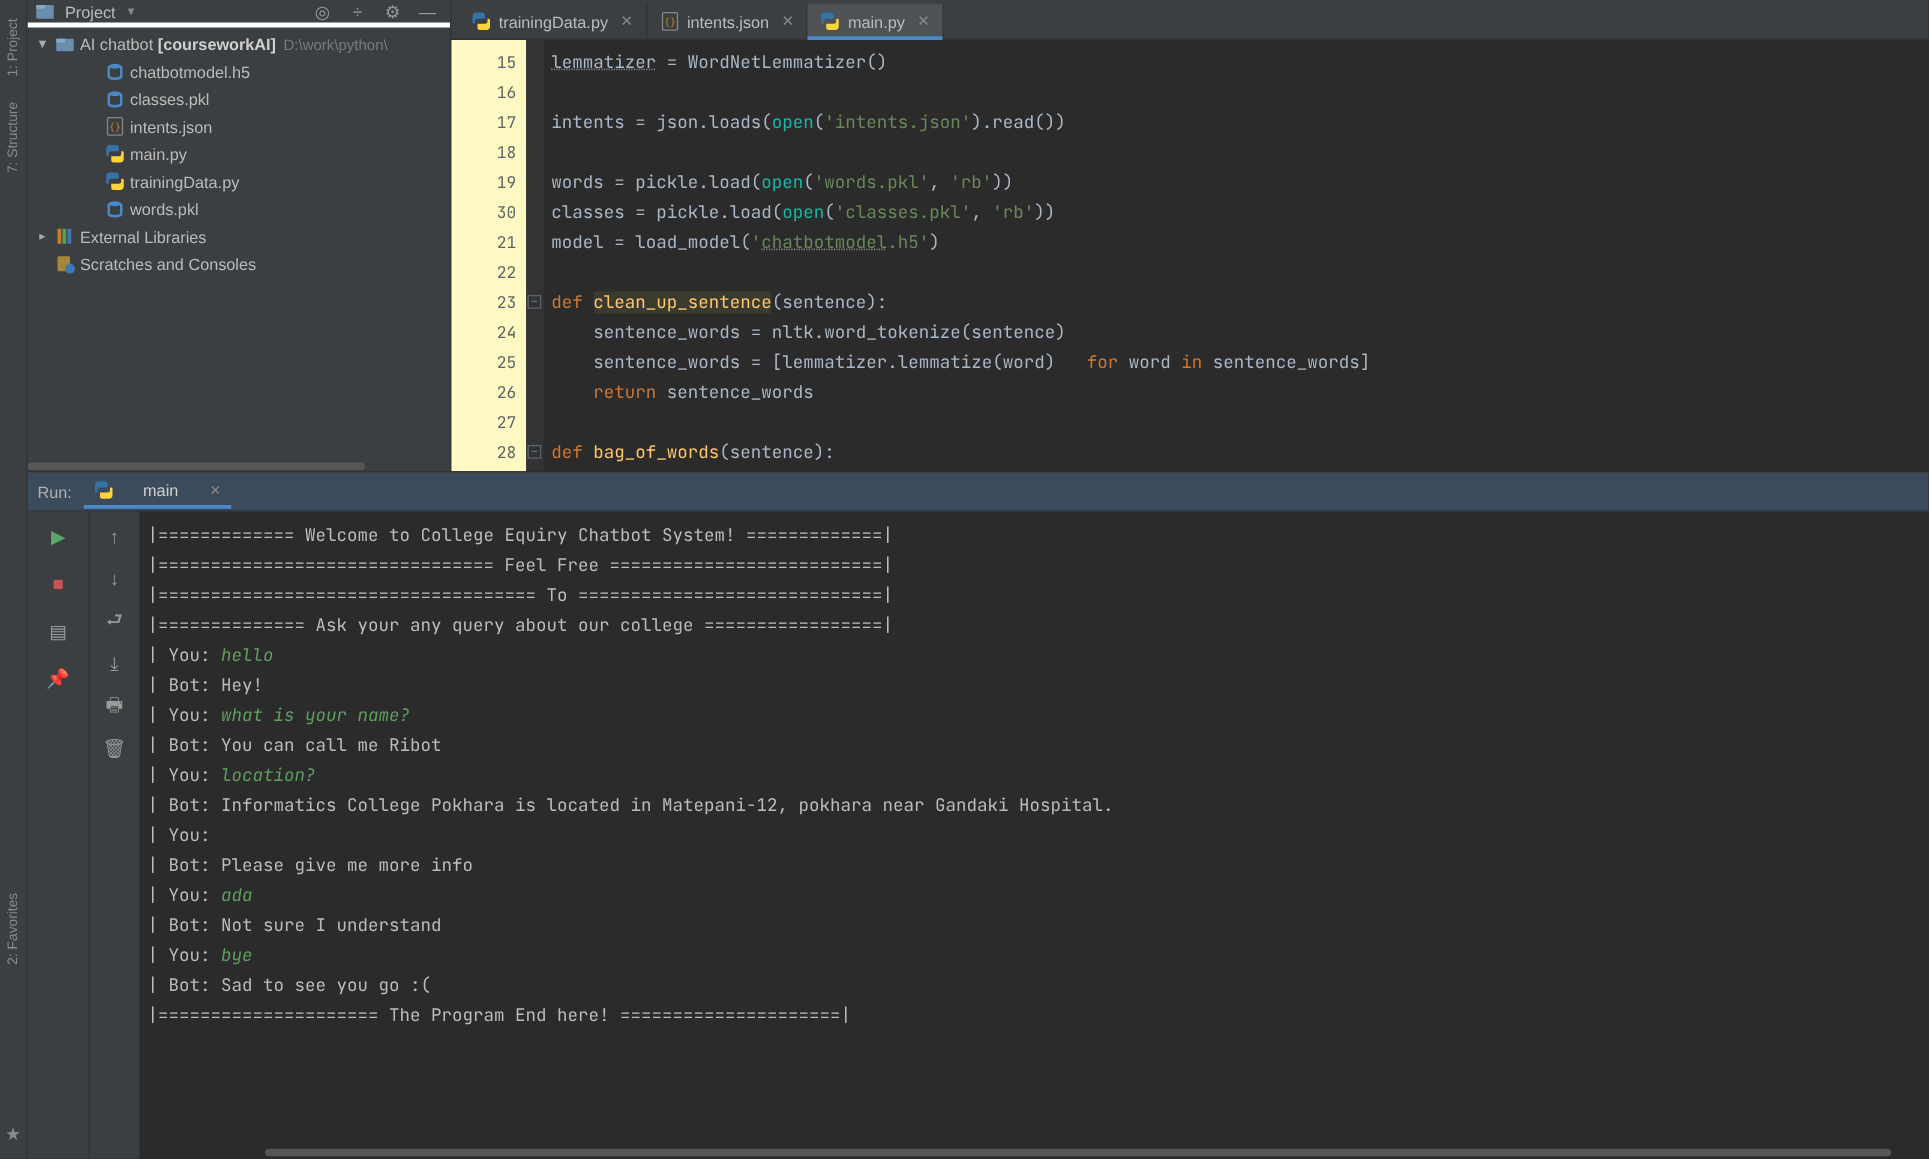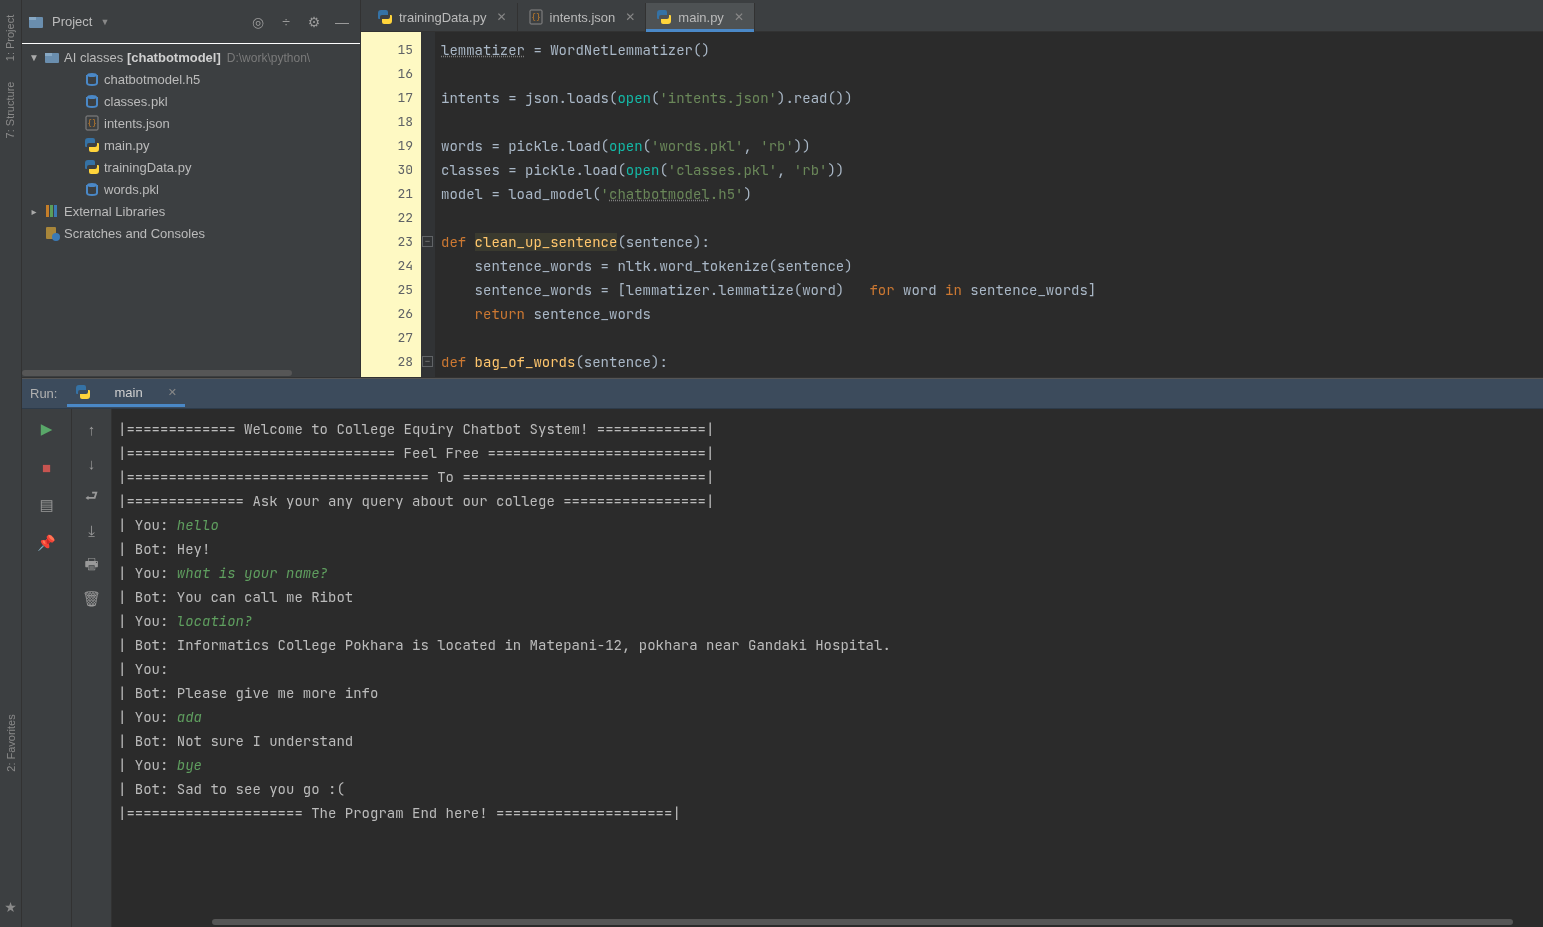--- a/index.html
+++ b/index.html
@@ -5,21 +5,21 @@
 * { margin:0; padding:0; box-sizing:border-box; }
 html,body { width:1543px; height:927px; background:#2b2b2b; font-family:"Segoe UI",sans-serif; font-size:13px; color:#bbbbbb; overflow:hidden; }
 .root { display:flex; height:100%; width:100%; }
 .left-rail { width:22px; background:#3c3f41; border-right:1px solid #323232; display:flex; flex-direction:column; align-items:center; padding-top:32px; gap:60px; }
 .rail-item { transform:rotate(-90deg); white-space:nowrap; font-size:11px; color:#8a8a8a; cursor:pointer; display:flex; align-items:center; gap:4px; }
 .rail-item.bottom { margin-top:auto; margin-bottom:90px; }
 .star { color:#8a8a8a; font-size:14px; margin-bottom:12px; }
 .main-col { flex:1; display:flex; flex-direction:column; min-width:0; }
 .top-split { flex:0 0 378px; display:flex; min-height:0; border-bottom:1px solid #323232;}
 .sidebar { width:339px; background:#3c3f41; border-right:1px solid #323232; display:flex; flex-direction:column; min-width:0; overflow:hidden;}
-.sidebar-header { height:44px; background:#3c3f41; border-bottom:1px solid #ffffff; display:flex; align-items:center; padding:0 6px; gap:4px;}
+.sidebar-header { height:22px; background:#3c3f41; border-bottom:4px solid #ffffff; display:flex; align-items:center; padding:0 6px; gap:4px;}
 .sidebar-header .proj-ico { width:16px; height:16px; }
 .sidebar-header .title { color:#bbbbbb; font-size:13px; margin-left:4px;}
 .sidebar-header .chev { color:#888; font-size:9px; margin-left:4px;}
 .sidebar-header .spacer { flex:1; }
 .sidebar-header .tool-ico { width:24px; text-align:center; color:#9a9a9a; font-size:14px; cursor:pointer;}
 .tree { flex:1; overflow:auto; padding-top:2px; font-size:13px;}
 .tree-row { display:flex; align-items:center; height:22px; padding-left:6px; gap:4px; cursor:pointer; white-space:nowrap;} .indent2 { padding-left:46px; }
 .tree-arrow { width:12px; color:#aaa; font-size:10px; text-align:center;}
 .tree-arrow.blank { visibility:hidden; }
 .f-ico { width:16px; height:16px; flex:none; }
@@ -88,21 +88,21 @@
           <span class="tool-ico">⚙</span>
           <span class="tool-ico">—</span>
         </div>
         <div class="tree">
           <div class="tree-row">
             <span class="tree-arrow">▼</span>
             <svg class="f-ico" viewBox="0 0 16 16">
                 <rect x="1" y="4" width="14" height="10" rx="1" fill="#6a8eae"></rect>
                 <rect x="1" y="4" width="7" height="3" fill="#87a8c4"></rect>
               </svg>
-            <span class="tree-label"><span>AI classes</span> <span class="bold">[chatbotmodel]</span><span class="dim">D:\work\python\</span></span>
+            <span class="tree-label"><span>AI chatbot</span> <span class="bold">[courseworkAI]</span><span class="dim">D:\work\python\</span></span>
           </div>
           <div id="tree-files">
               <div class="tree-row indent2">
                 <span class="tree-arrow blank">▸</span>
                 <svg class="f-ico" viewBox="0 0 16 16">
                   <ellipse cx="8" cy="4" rx="5" ry="2" fill="#4a88c7"></ellipse>
                   <path d="M3 4v8c0 1.1 2.2 2 5 2s5-.9 5-2V4" fill="none" stroke="#4a88c7" stroke-width="2"></path>
                 </svg>
                 <span class="tree-label">chatbotmodel.h5</span>
               </div>

